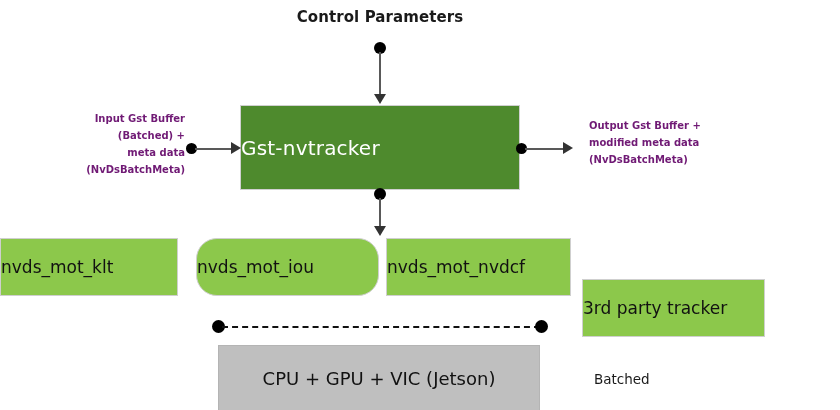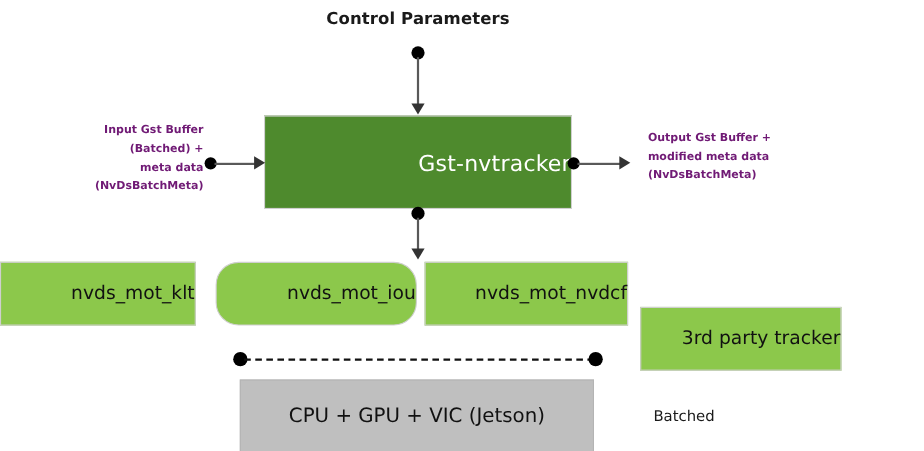--- a/index.html
+++ b/index.html
@@ -52,37 +52,37 @@
     white-space: nowrap;
   }
 
   
   .main-box {
     background: #4E8A2D;
     border: 1px solid #d0d0d0;
     box-sizing: border-box;
     display: flex;
     align-items: center;
-    justify-content: flex-end;
+    justify-content: flex-start;
   }
   .main-box-label {
     color: #ffffff;
     font-size: 20px;
     font-weight: 400;
     letter-spacing: .2px;
     white-space: nowrap;
   }
 
   .ll-box {
     background: #8CC84B;
     border: 1px solid #cfcfcf;
     box-sizing: border-box;
     display: flex;
     align-items: center;
-    justify-content: flex-end;
+    justify-content: flex-start;
   }
   .ll-box-label {
     color: #111111;
     font-size: 17px;
     font-weight: 400;
     white-space: nowrap;
   }
 
   .hw-box {
     background: #BFBFBF;

